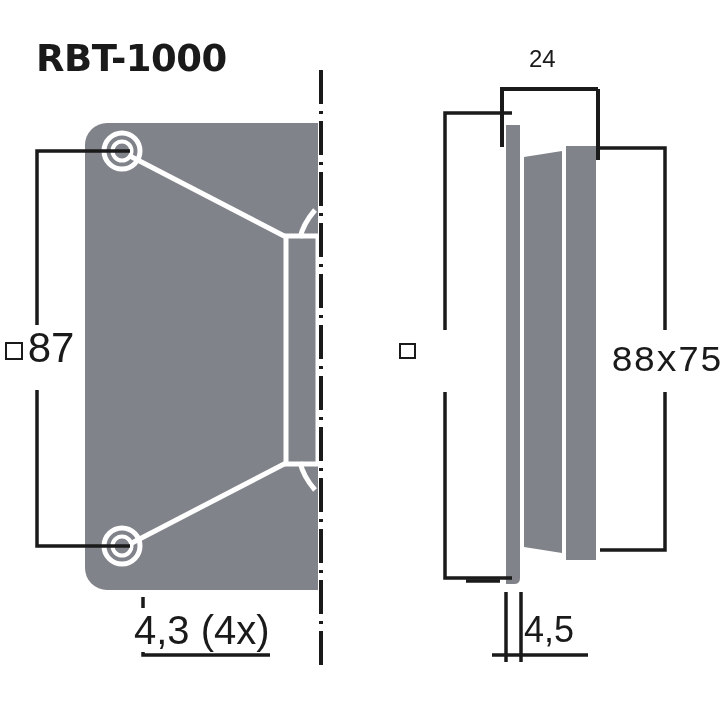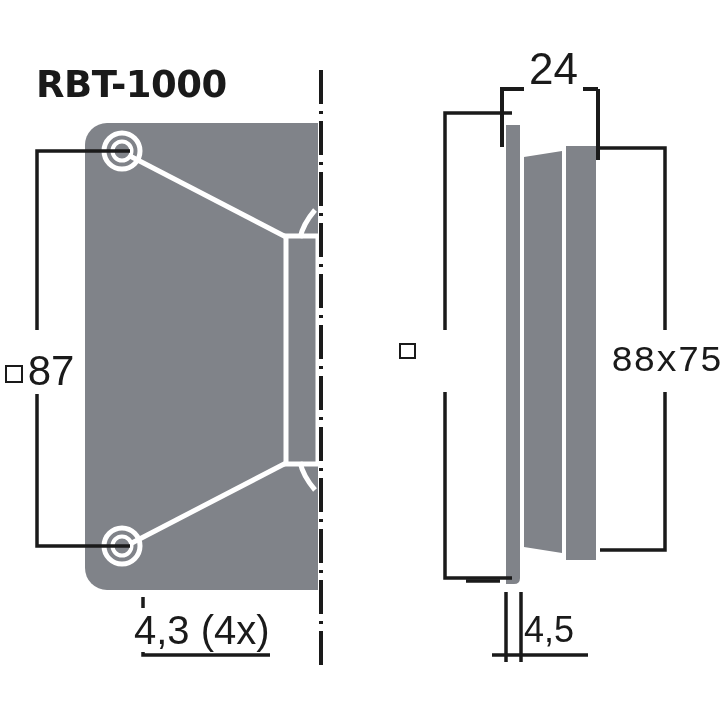--- a/index.html
+++ b/index.html
@@ -36,39 +36,37 @@
     position: absolute;
     left: 36px;
     top: 40px;
     font-family: "DejaVu Sans", sans-serif;
     font-weight: bold;
     font-size: 37px;
     letter-spacing: -0.5px;
     color: #1a1a1a;
     background: transparent;
     line-height: 1;
-    margin-top: 26px;
   }
   #dim-87 {
     left: 2px;
     top: 325px;
     font-size: 42px;
     padding: 2px 3px;
-    margin-top: 23px;
   }
   #dim-43 {
     left: 130px;
     top: 608px;
     font-size: 40px;
     padding: 2px 4px;
   }
   #dim-24 {
     left: 524px;
     top: 46px;
-    font-size: 44px;
+    font-size: 24px;
     padding: 1px 5px;
   }
   #dim-104 {
     left: 396px;
     top: 327px;
     font-size: 38px;
     padding: 2px 3px;
   }
   #dim-88x75 {
     left: 608px;

